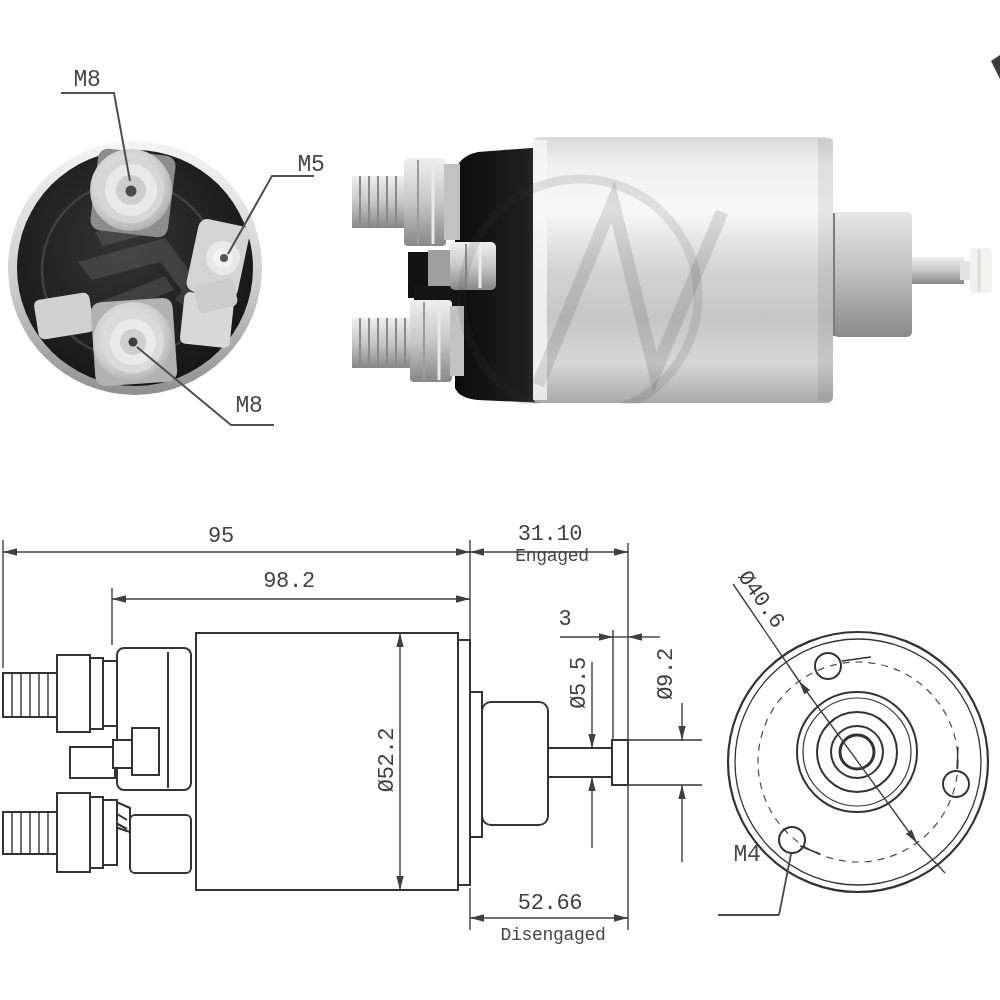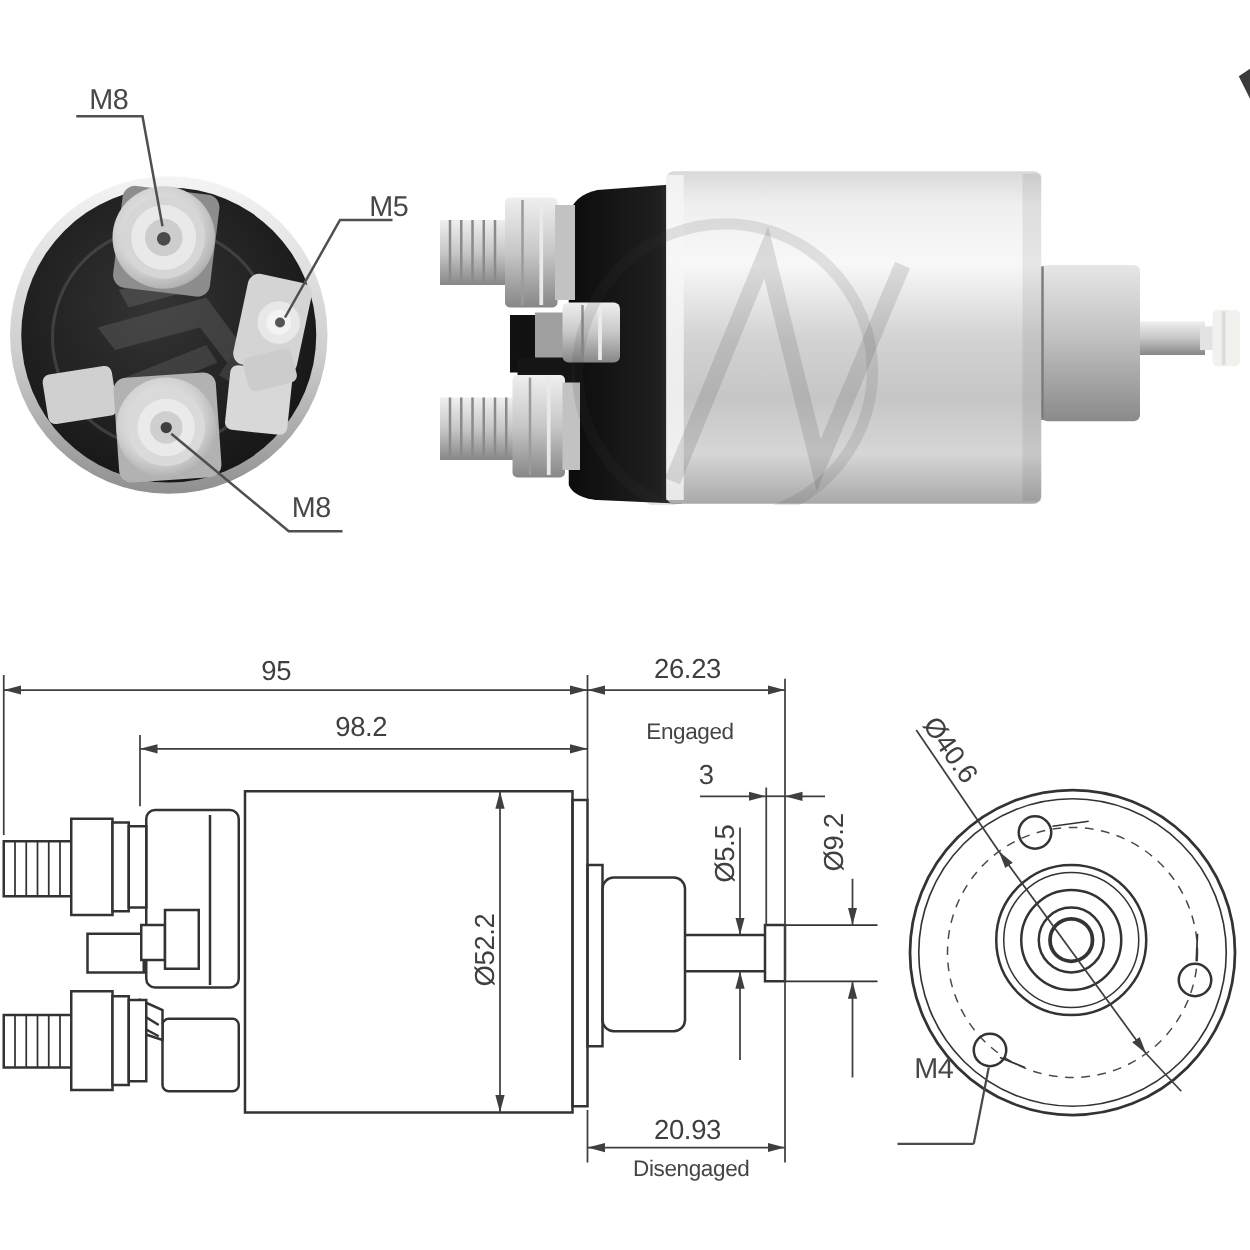--- a/index.html
+++ b/index.html
@@ -1,17 +1,17 @@
 <!DOCTYPE html>
 <html><head>
 <meta charset="utf-8">
 <style>
   html,body{margin:0;padding:0;background:#fff;}
   .stage{position:relative;width:1000px;height:1000px;background:#fff;overflow:hidden;
-         font-family:Liberation Sans, sans-serif;text-align:right;}
+         font-family:Liberation Mono, monospace;text-align:right;}
   .stage svg{position:absolute;left:0;top:0;}
   .lbl{position:absolute;transform:translate(-50%,-50%);color:#3f3f3f;font-size:22px;
        letter-spacing:-0.3px;white-space:nowrap;line-height:1;}
   .lbl.bold{color:#474747;font-size:23px;}
   .lbl.cap{font-size:18px;color:#454545;}
   .rot90{transform:translate(-50%,-50%) rotate(-90deg);}
   .rot55{transform:translate(-50%,-50%) rotate(55deg);}
 </style>
 </head>
 <body>
@@ -305,25 +305,25 @@
     </g>
   </g>
 </svg>
 
 <span class="lbl bold" style="left:87px;top:80px">M8</span>
 <span class="lbl bold" style="left:311px;top:165px">M5</span>
 <span class="lbl bold" style="left:249px;top:406px">M8</span>
 
 <span class="lbl" style="left:221px;top:537px">95</span>
 <span class="lbl" style="left:289px;top:582px">98.2</span>
-<span class="lbl" style="left:550px;top:535px">26.23</span>
-<span class="lbl cap" style="left:552px;top:585px">Engaged</span>
+<span class="lbl" style="left:550px;top:535px">31.10</span>
+<span class="lbl cap" style="left:552px;top:556px">Engaged</span>
 <span class="lbl" style="left:565px;top:620px">3</span>
 <span class="lbl rot90" style="left:580px;top:683px">Ø5.5</span>
 <span class="lbl rot90" style="left:667px;top:674px">Ø9.2</span>
 <span class="lbl rot90" style="left:388px;top:760px">Ø52.2</span>
-<span class="lbl" style="left:550px;top:904px">20.93</span>
+<span class="lbl" style="left:550px;top:904px">52.66</span>
 <span class="lbl cap" style="left:553px;top:935px">Disengaged</span>
 
 <span class="lbl rot55" style="left:760px;top:600px">Ø40.6</span>
 <span class="lbl bold" style="left:747px;top:855px">M4</span>
 
 </div>
 
 </body></html>

